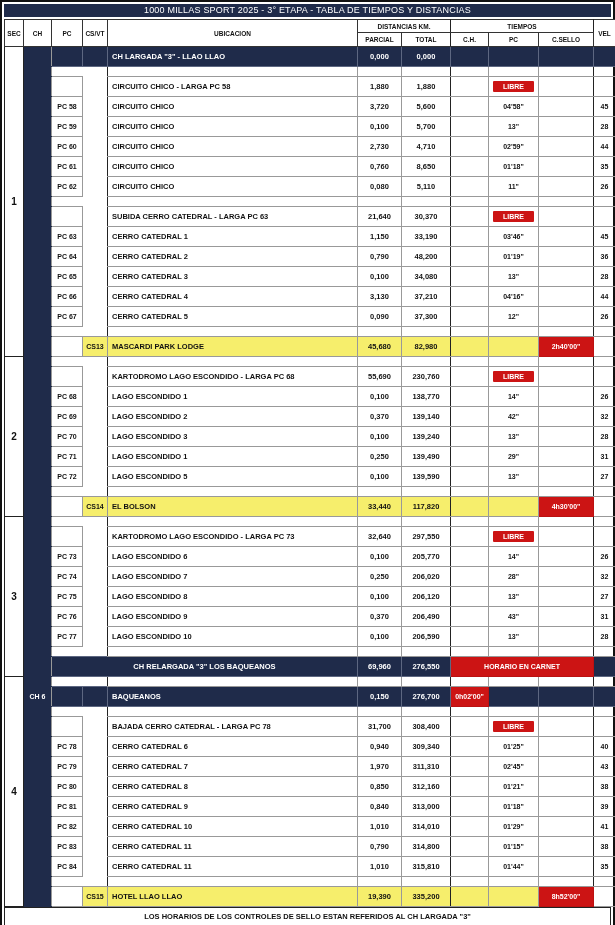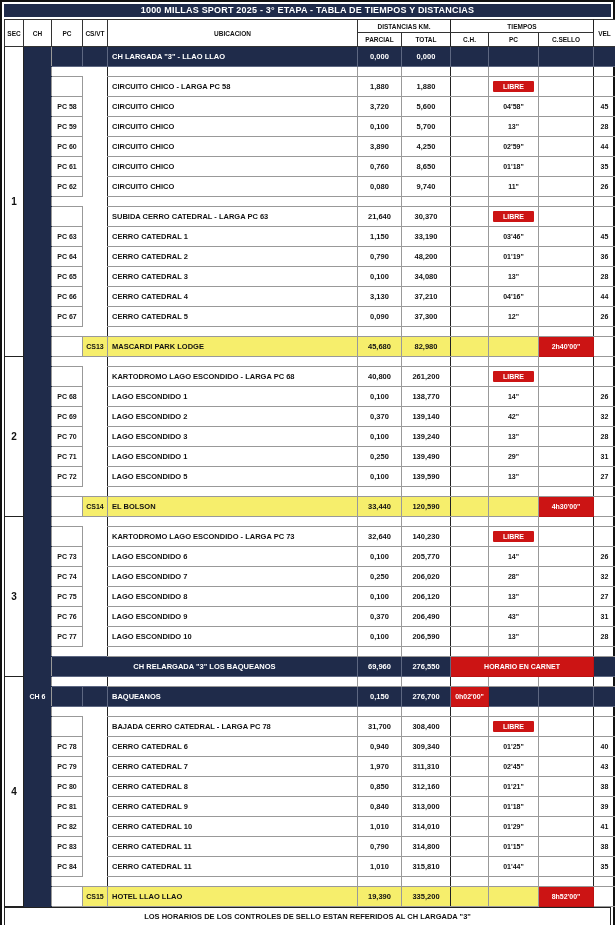--- a/index.html
+++ b/index.html
@@ -8,21 +8,21 @@
     --yellow:#F6EE6C;
   }
   html,body{margin:0;padding:0;background:#fff;}
   body{width:615px;font-family:"Liberation Sans",sans-serif;}
   .sheet{
     box-sizing:border-box;width:615px;min-height:925px;
     border:2px solid #111;background:#fff;
   }
   .title{
     margin:2px;height:13px;line-height:13px;background:var(--navy);
-    color:#fff;font-weight:bold;font-size:9px;text-align:center;
+    color:#fff;font-weight:normal;font-size:9px;text-align:center;
     letter-spacing:.2px;white-space:nowrap;overflow:hidden;
   }
   table{
     table-layout:fixed;border-collapse:collapse;width:611px;margin:0 2px;
   }
   th,td{
     border:1px solid #999;padding:0 2px;overflow:hidden;white-space:nowrap;
     font-size:7.5px;font-weight:bold;color:#111;text-align:center;
     vertical-align:middle;
   }
@@ -160,22 +160,22 @@
           <td></td>
           <td class="small">13"</td>
           <td class="bR"></td>
           <td class="small">28</td>
         </tr>
         <tr class="r-pc">
           <td class="ch-cell"></td>
           <td class="small">PC 60</td>
           <td class="nb"></td>
           <td class="ubi bL">CIRCUITO CHICO</td>
-          <td class="bL">3,890</td>
-          <td class="bR">4,250</td>
+          <td class="bL">2,730</td>
+          <td class="bR">4,710</td>
           <td></td>
           <td class="small">02'59"</td>
           <td class="bR"></td>
           <td class="small">44</td>
         </tr>
         <tr class="r-pc">
           <td class="ch-cell"></td>
           <td class="small">PC 61</td>
           <td class="nb"></td>
           <td class="ubi bL">CIRCUITO CHICO</td>
@@ -185,21 +185,21 @@
           <td class="small">01'18"</td>
           <td class="bR"></td>
           <td class="small">35</td>
         </tr>
         <tr class="r-pc">
           <td class="ch-cell"></td>
           <td class="small">PC 62</td>
           <td class="nb"></td>
           <td class="ubi bL">CIRCUITO CHICO</td>
           <td class="bL">0,080</td>
-          <td class="bR">9,740</td>
+          <td class="bR">5,110</td>
           <td></td>
           <td class="small">11"</td>
           <td class="bR"></td>
           <td class="small">26</td>
         </tr>
         <tr class="r-spacer">
           <td class="ch-cell"></td>
           <td class="nb"></td>
           <td class="nb"></td>
           <td class="bL"></td>
@@ -319,22 +319,22 @@
           <td></td>
           <td></td>
           <td class="bR"></td>
           <td></td>
         </tr>
         <tr class="r-group">
           <td class="ch-cell"></td>
           <td></td>
           <td class="nb"></td>
           <td class="ubi bL">KARTODROMO LAGO ESCONDIDO - LARGA PC 68</td>
-          <td class="bL">40,800</td>
-          <td class="bR">261,200</td>
+          <td class="bL">55,690</td>
+          <td class="bR">230,760</td>
           <td></td>
           <td>
             <div class="badge">LIBRE</div>
           </td>
           <td class="bR"></td>
           <td></td>
         </tr>
         <tr class="r-pc">
           <td class="ch-cell"></td>
           <td class="small">PC 68</td>
@@ -406,21 +406,21 @@
           <td></td>
           <td class="bR"></td>
           <td></td>
         </tr>
         <tr class="r-cs">
           <td class="ch-cell"></td>
           <td></td>
           <td class="yel small">CS14</td>
           <td class="yel ubi bL">EL BOLSON</td>
           <td class="yel bL">33,440</td>
-          <td class="yel bR">120,590</td>
+          <td class="yel bR">117,820</td>
           <td class="yel"></td>
           <td class="yel"></td>
           <td class="red-cell bR">4h30'00"</td>
           <td></td>
         </tr>
         <tr class="r-spacer">
           <td class="sec-cell" rowspan="9">3</td>
           <td class="ch-cell"></td>
           <td class="nb"></td>
           <td class="nb"></td>
@@ -431,21 +431,21 @@
           <td></td>
           <td class="bR"></td>
           <td></td>
         </tr>
         <tr class="r-group">
           <td class="ch-cell"></td>
           <td></td>
           <td class="nb"></td>
           <td class="ubi bL">KARTODROMO LAGO ESCONDIDO - LARGA PC 73</td>
           <td class="bL">32,640</td>
-          <td class="bR">140,230</td>
+          <td class="bR">297,550</td>
           <td></td>
           <td>
             <div class="badge">LIBRE</div>
           </td>
           <td class="bR"></td>
           <td></td>
         </tr>
         <tr class="r-pc">
           <td class="ch-cell"></td>
           <td class="small">PC 73</td>

